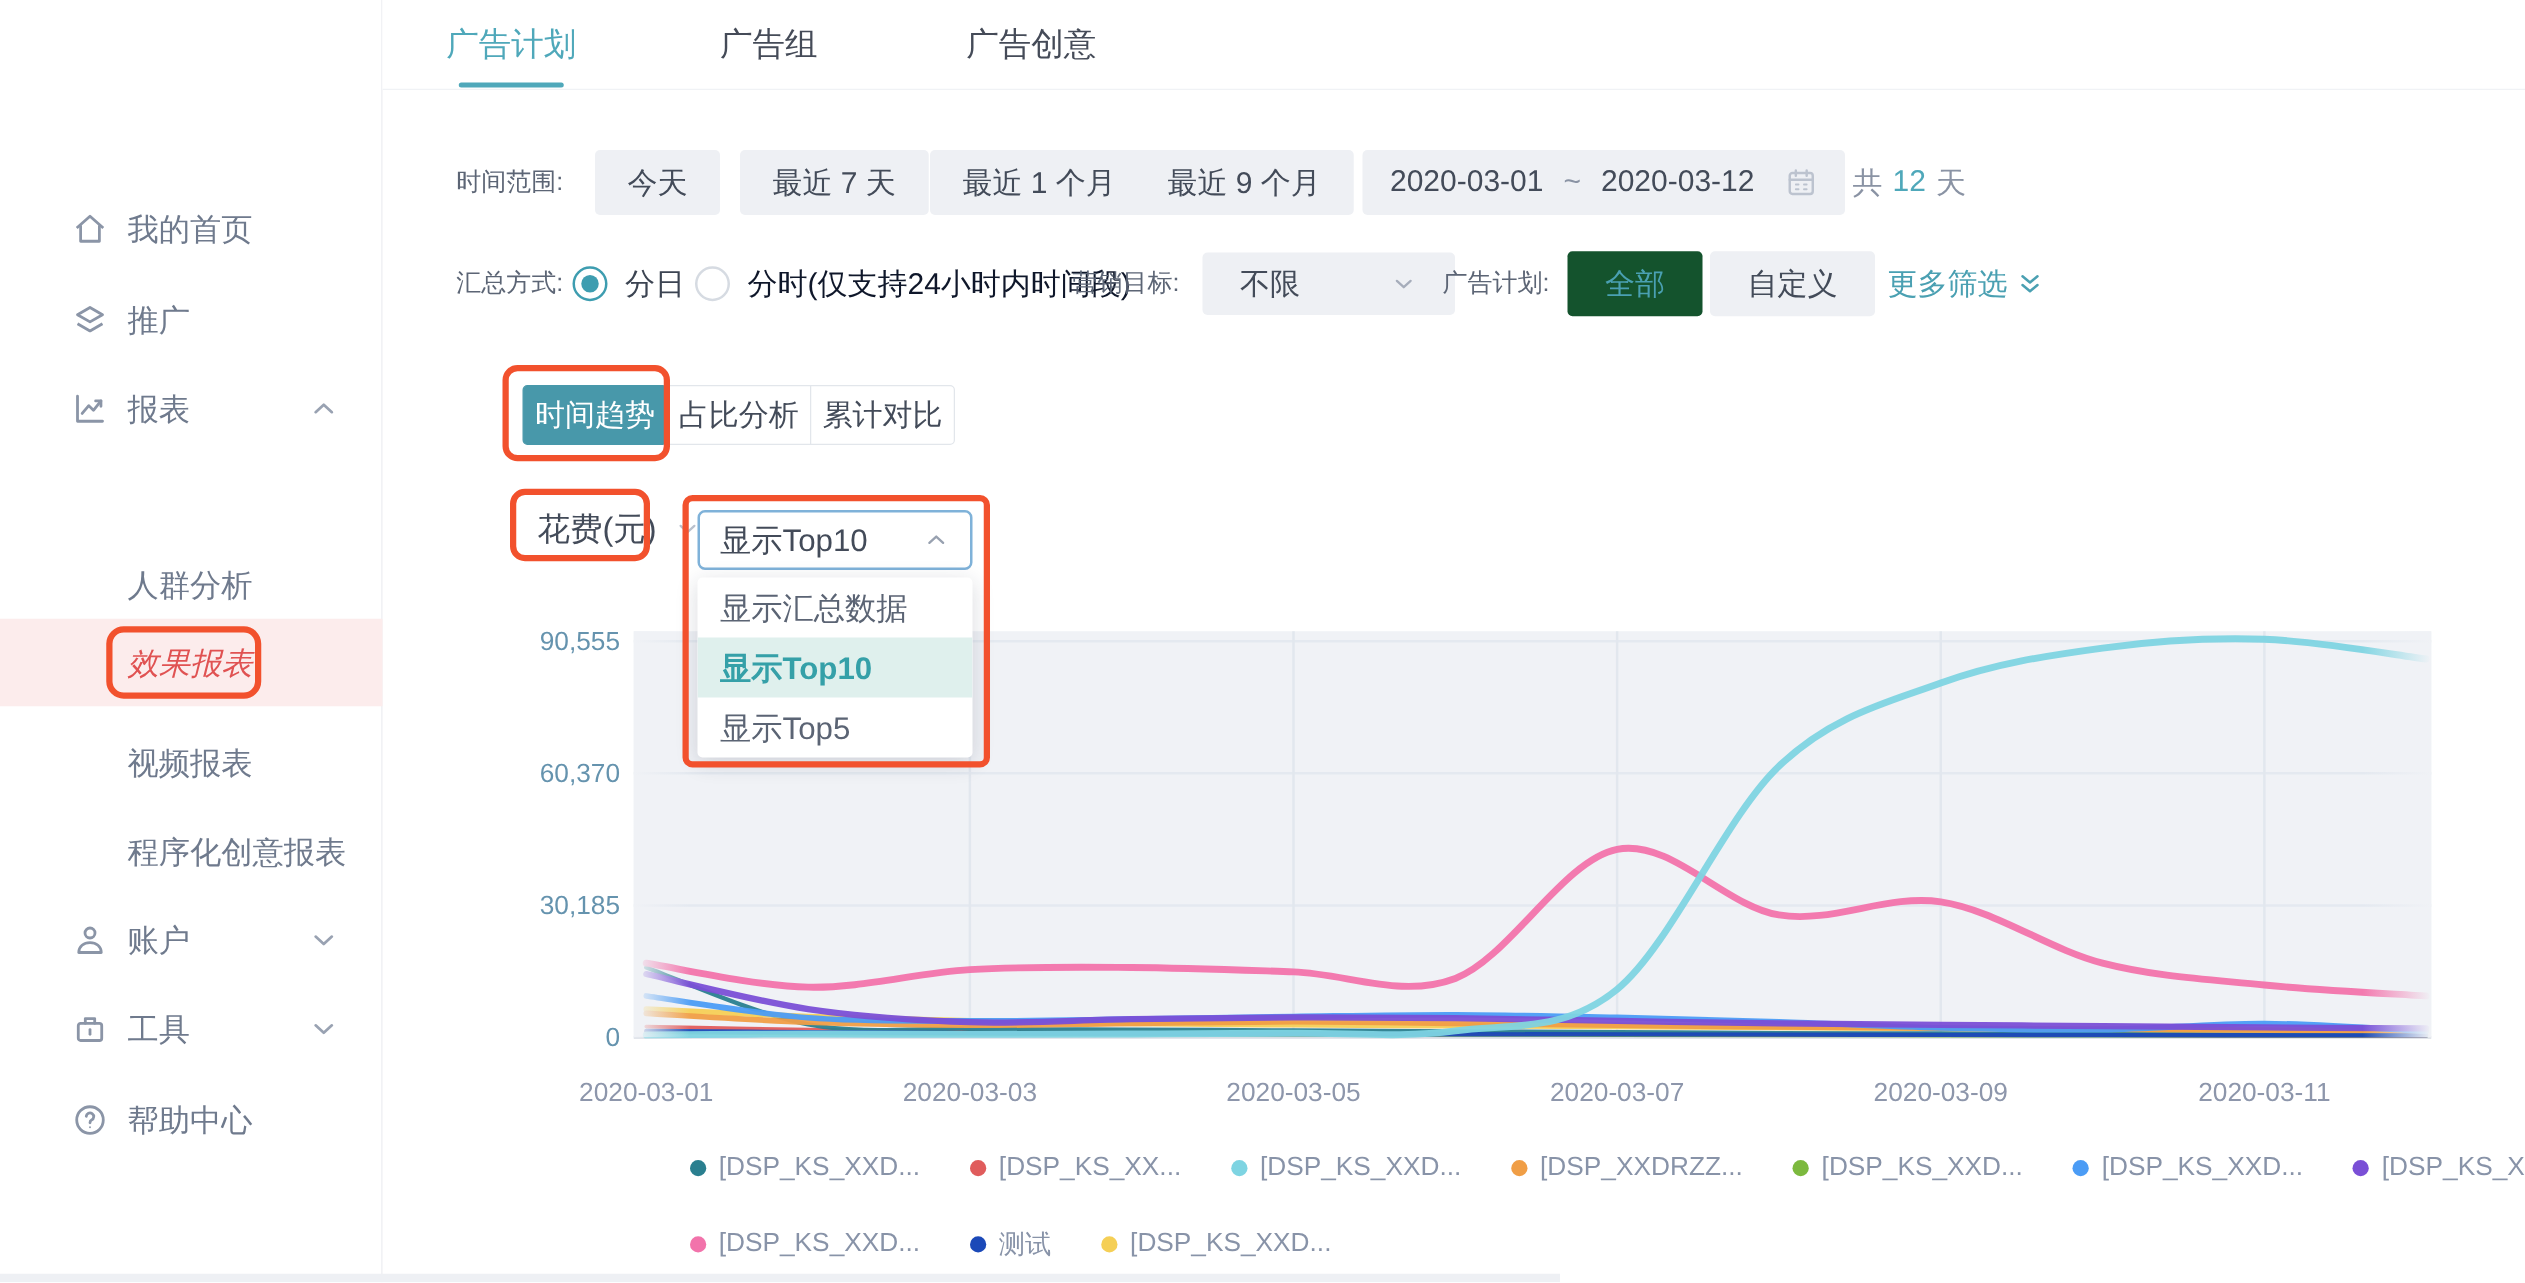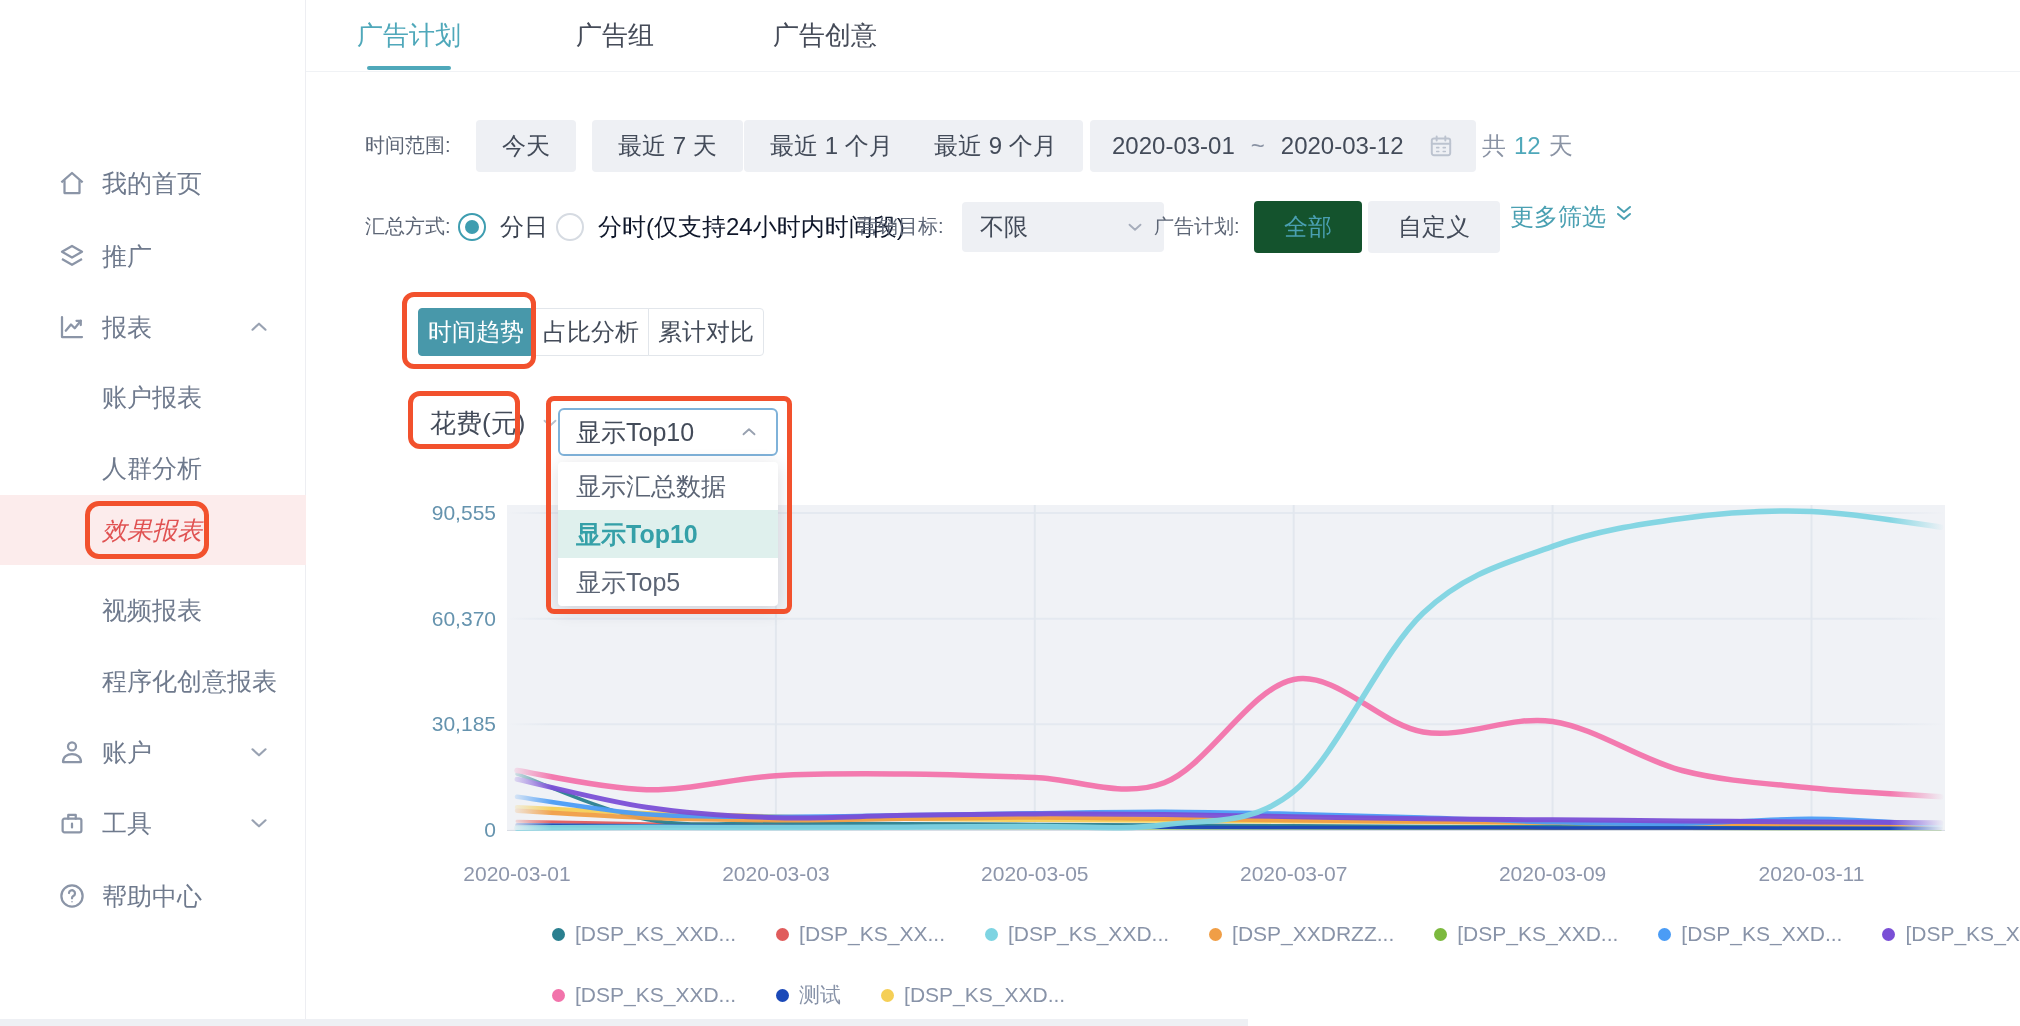--- a/index.html
+++ b/index.html
@@ -33,25 +33,25 @@
     background:#EEF0F4; border-radius:4px; padding:0 22px; font-size:24px; color:#434B59; cursor:pointer; white-space:nowrap; }
   .total-days { position:absolute; left:1482px; top:120px; height:52px; display:inline-flex; align-items:center; gap:8px; font-size:24px; color:#8A93A4; white-space:nowrap; }
   .total-days b { color:#4FA8BA; font-weight:normal; }
 
   .radio { position:absolute; top:213px; width:28px; height:28px; border-radius:50%; background:#fff; cursor:pointer; }
   .radio.sel { border:2px solid #3E9DB0; display:flex; align-items:center; justify-content:center; }
   .radio.sel::after { content:""; width:14px; height:14px; border-radius:50%; background:#3E9DB0; }
   .radio.unsel { border:2px solid #D6DBE2; }
   .r2-label { position:absolute; top:201px; height:52px; display:flex; align-items:center; font-size:24px; white-space:nowrap; cursor:pointer; }
   .select-box { position:absolute; left:962px; top:202px; width:202px; height:50px; background:#EEF0F4; border-radius:4px;
-    display:flex; align-items:center; justify-content:space-between; padding:0 18px; font-size:24px; color:#434B59; cursor:pointer; }
+    display:flex; align-items:center; justify-content:space-between; padding:0 30px; font-size:24px; color:#434B59; cursor:pointer; }
   .seg-chip { position:absolute; top:201px; height:52px; display:inline-flex; align-items:center; padding:0 30px; border-radius:4px; font-size:24px; cursor:pointer; }
   .seg-chip.on { background:#14532d; color:#4AA0B2; }
   .seg-chip.off { background:#EEF0F4; color:#434B59;text-align:right; }
-  .more-filters { position:absolute; left:1510px; top:201px; height:52px; display:inline-flex; align-items:flex-start; gap:6px; font-size:24px; color:#4AA0B2; cursor:pointer; }
+  .more-filters { position:absolute; left:1510px; top:201px; height:52px; display:inline-flex; align-items:center; gap:6px; font-size:24px; color:#4AA0B2; cursor:pointer; }
 
   
   .view-tabs { position:absolute; left:418px; top:308px; display:flex; }
   .vtab { width:116px; height:48px; display:flex; align-items:center; justify-content:center; font-size:24px; cursor:pointer;
     background:#fff; border:1px solid #E2E6EB; color:#434B59; margin-left:-1px; }
   .vtab:first-child { margin-left:0; border-radius:4px 0 0 4px; }
   .vtab:last-child { border-radius:0 4px 4px 0; }
   .vtab.active { background:#4898AA; border-color:#4898AA; color:#fff; border-radius:4px; }
   .metric-sel { position:absolute; left:430px; top:398px; height:50px; display:inline-flex; align-items:center; gap:14px; font-size:26px; color:#434B59; cursor:pointer; }
   .top-select { position:absolute; left:558px; top:408px; width:220px; height:48px; background:#fff; border:2px solid #7FB2D9; border-radius:6px;
@@ -106,23 +106,20 @@
           </svg>
       </span>
       <span class="nlabel">报表</span>
       <span class="nchev">
         <svg width="26" height="26" viewBox="0 0 24 24" fill="none" stroke="#99A2B2" stroke-width="2" stroke-linecap="round" stroke-linejoin="round">
             <path d="M6 14.5l6-5.5 6 5.5"></path>
           </svg>
       </span>
     </div>
 
-    <div class="nav-item nav-sub" style="top:373px">
-      <span class="nlabel">账户报表</span>
-    </div>
     <div class="nav-item nav-sub" style="top:444px">
       <span class="nlabel">人群分析</span>
     </div>
 
     <div class="nav-active-strip"></div>
     <div class="nav-active-label">
       <span>效果报表</span>
     </div>
 
     <div class="nav-item nav-sub" style="top:586px">

